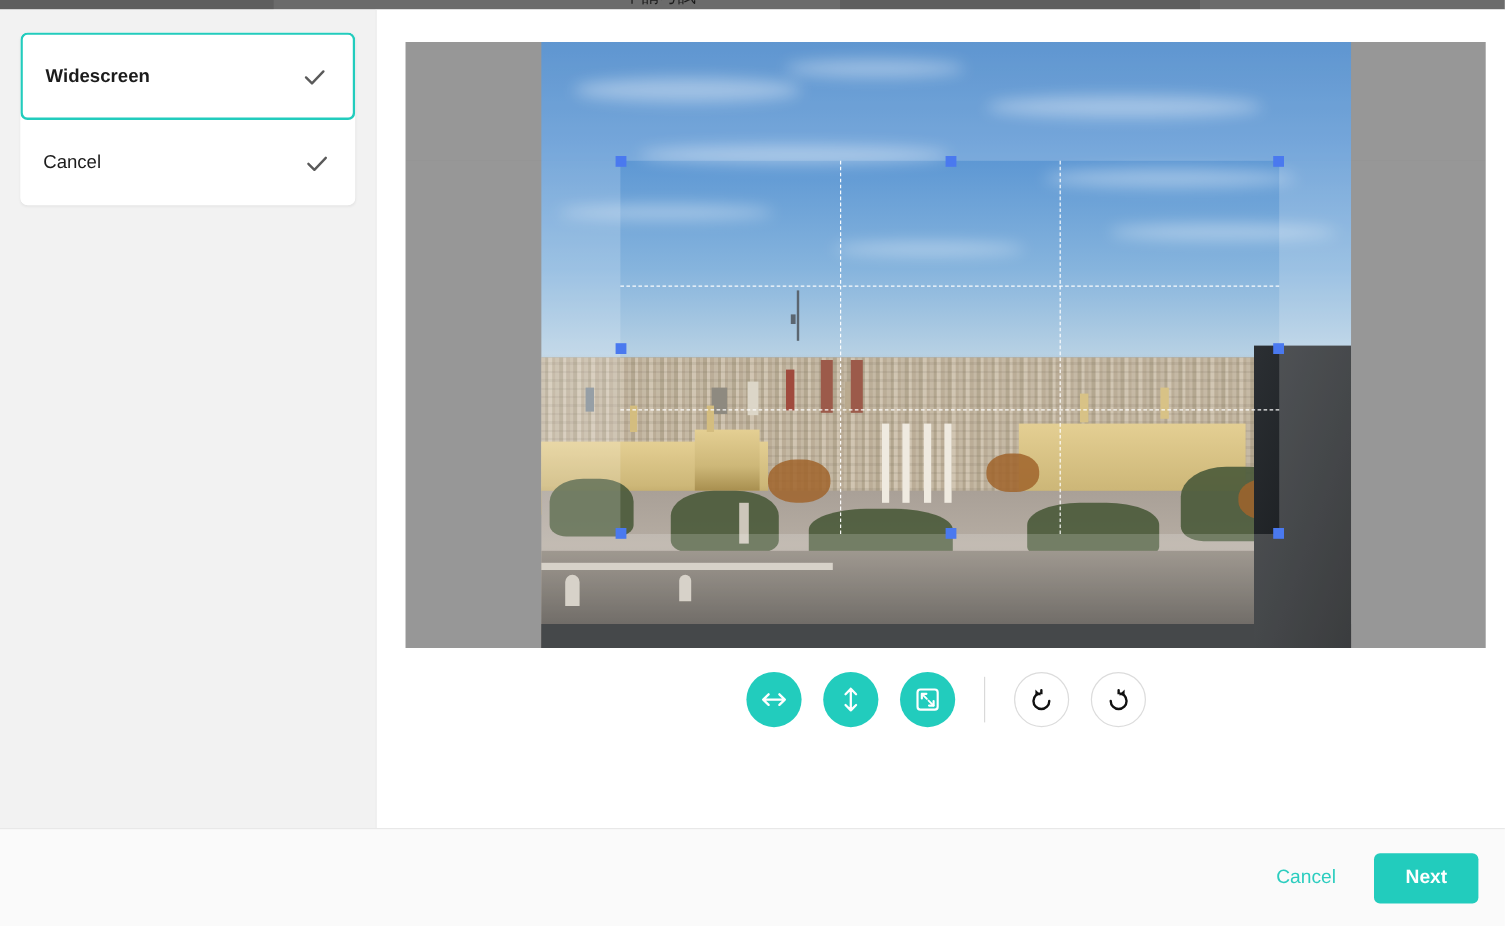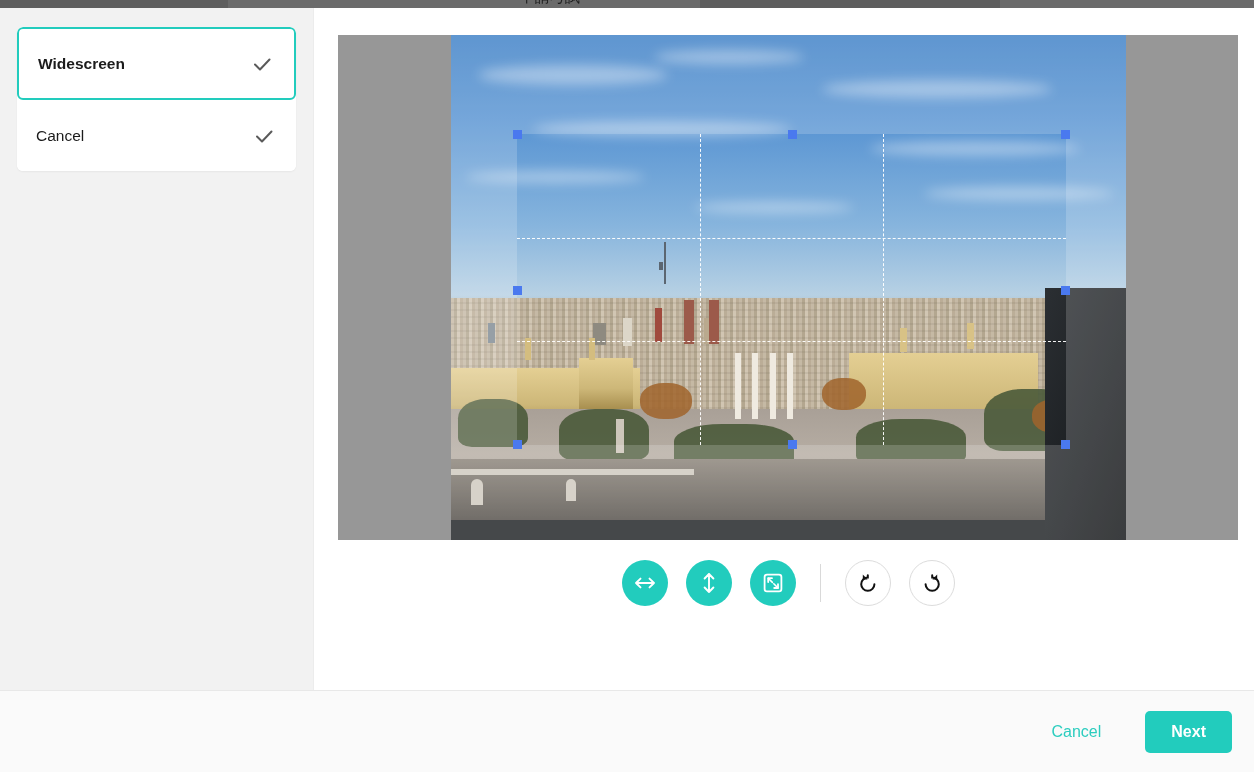--- a/index.html
+++ b/index.html
@@ -316,21 +316,20 @@
   .next-btn {
     background: #22ccbd;
     color: #ffffff;
     font-size: 16px;
     font-weight: bold;
     border: none;
     border-radius: 5px;
     padding: 12px 26px;
     cursor: pointer;
     font-family: inherit;
-    margin-left: 12px;
   }
 </style>
 </head>
 <body>
 
 <div class="page-behind">
   <div class="pb-seg" style="left:0;width:228px;"></div>
   <div class="pb-seg" style="left:700px;width:300px;"></div>
   <div class="pb-ghost-text">申請考試</div>
 </div>

